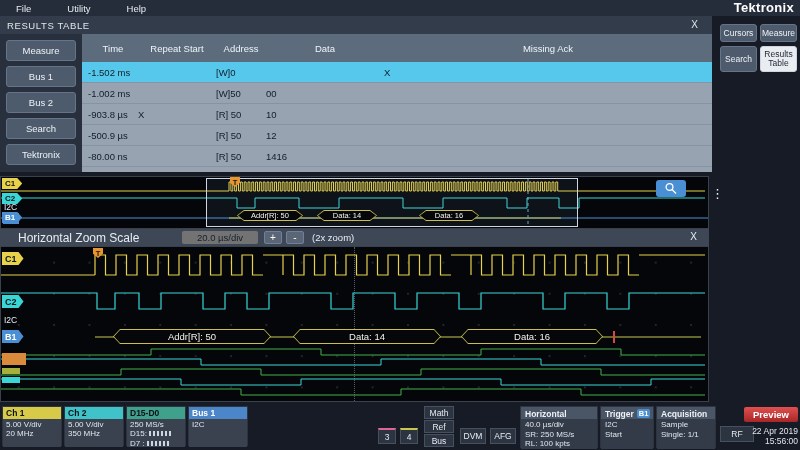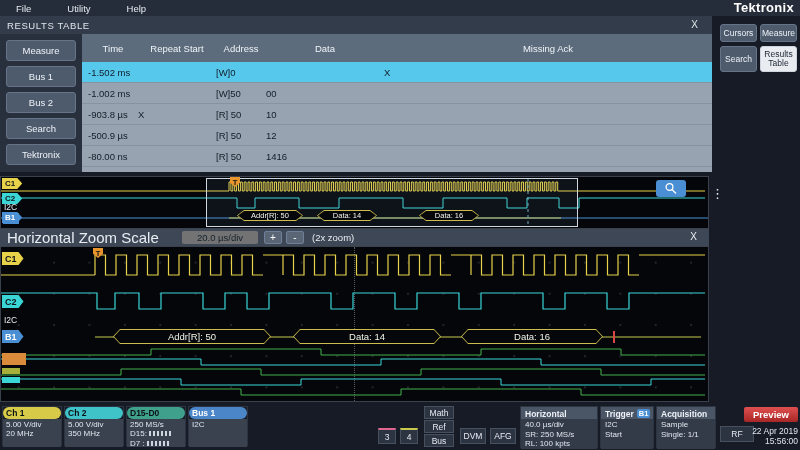--- a/index.html
+++ b/index.html
@@ -44,30 +44,30 @@
   .hex span{position:relative;color:#f4f4ea;font-size:9.5px;font-style:normal;}
   .hex.sm{height:11px;}
   .hex.sm span{font-size:7.5px;}
   .trig{position:absolute;width:10px;height:10px;background:#e8952e;color:#141414;font-size:7.5px;font-weight:bold;display:flex;align-items:center;justify-content:center;clip-path:polygon(0 0,100% 0,100% 58%,50% 100%,0 58%);}
   .zoomwin{position:absolute;left:205px;top:1px;width:372px;height:49px;border:1px solid #cfd6df;background:rgba(150,180,220,0.07);}
   .magbtn{position:absolute;left:655px;top:3px;width:30px;height:17px;background:#4a8fd4;border-radius:3px;display:flex;align-items:center;justify-content:center;}
   .dots{position:absolute;left:711px;top:190px;color:#e8edf3;font-size:13px;line-height:8px;}
 
   
   .zoombar{position:absolute;left:0;top:229px;width:709px;height:17px;background:#3e4756;display:flex;align-items:center;}
-  .zb-label{font-size:15px;color:#e8edf3;padding-left:7px;}
+  .zb-label{font-size:12px;color:#e8edf3;padding-left:18px;}
   .zb-val{position:absolute;left:182px;top:2px;width:76px;height:13px;background:#737373;border-radius:2px;color:#15202c;font-size:9.5px;display:flex;align-items:center;justify-content:center;}
   .zb-btn{position:absolute;top:2px;width:18px;height:13px;background:#5a6675;border:1px solid #70809a;border-radius:2px;color:#fff;font-size:10px;line-height:11px;text-align:center;}
   .zb-note{position:absolute;left:312px;font-size:9.5px;color:#e8edf3;}
   .zb-x{position:absolute;right:12px;top:2px;font-size:10px;color:#e8edf3;}
 
   
   .statusbar{position:absolute;left:0;top:402px;width:800px;height:48px;background:#161b26;}
   .badge{position:absolute;top:4px;width:60px;height:40px;border:1px solid #2c3442;}
-  .badge-head{height:12px;font-size:8.5px;font-weight:bold;color:#0c1117;padding:1px 18px 0 3px;border-radius:6px;}
+  .badge-head{height:12px;font-size:8.5px;font-weight:bold;color:#0c1117;padding:1px 18px 0 3px;}
   .badge-body{height:28px;background:#3a4250;color:#dfe6ee;font-size:8px;line-height:9.3px;padding:1px 3px;}
   .minibadge{position:absolute;background:#2c3442;border:1px solid #46505f;color:#e6ebf2;font-size:8.5px;display:flex;align-items:center;justify-content:center;}
   .infopanel{position:absolute;top:4px;height:42px;border:1px solid #2c3442;}
   .info-title{height:12px;background:#4a5565;color:#eef2f7;font-size:8.5px;font-weight:bold;padding:1px 4px 0 4px;display:flex;align-items:center;gap:3px;}
   .info-body{background:#333b49;color:#dfe6ee;font-size:8px;line-height:9.6px;padding:1px 4px;height:30px;}
   .b1badge{background:#4a8fd4;border-radius:2px;padding:0 2px;font-size:7.5px;color:#fff;margin-left:auto;}
   .preview{position:absolute;left:744px;top:5px;width:54px;height:15px;background:linear-gradient(#e05050,#a82626);border-radius:2px;color:#fff;font-size:9.5px;font-weight:bold;display:flex;align-items:center;justify-content:center;text-align:right;}
   .datetime{position:absolute;left:730px;top:24px;width:68px;text-align:right;color:#dfe6ee;font-size:8.5px;line-height:10px;}
   .bits{display:inline-block;width:22px;height:5px;margin-left:2px;background:repeating-linear-gradient(90deg,#cdd5de 0 2px,transparent 2px 4px);}
 </style>

